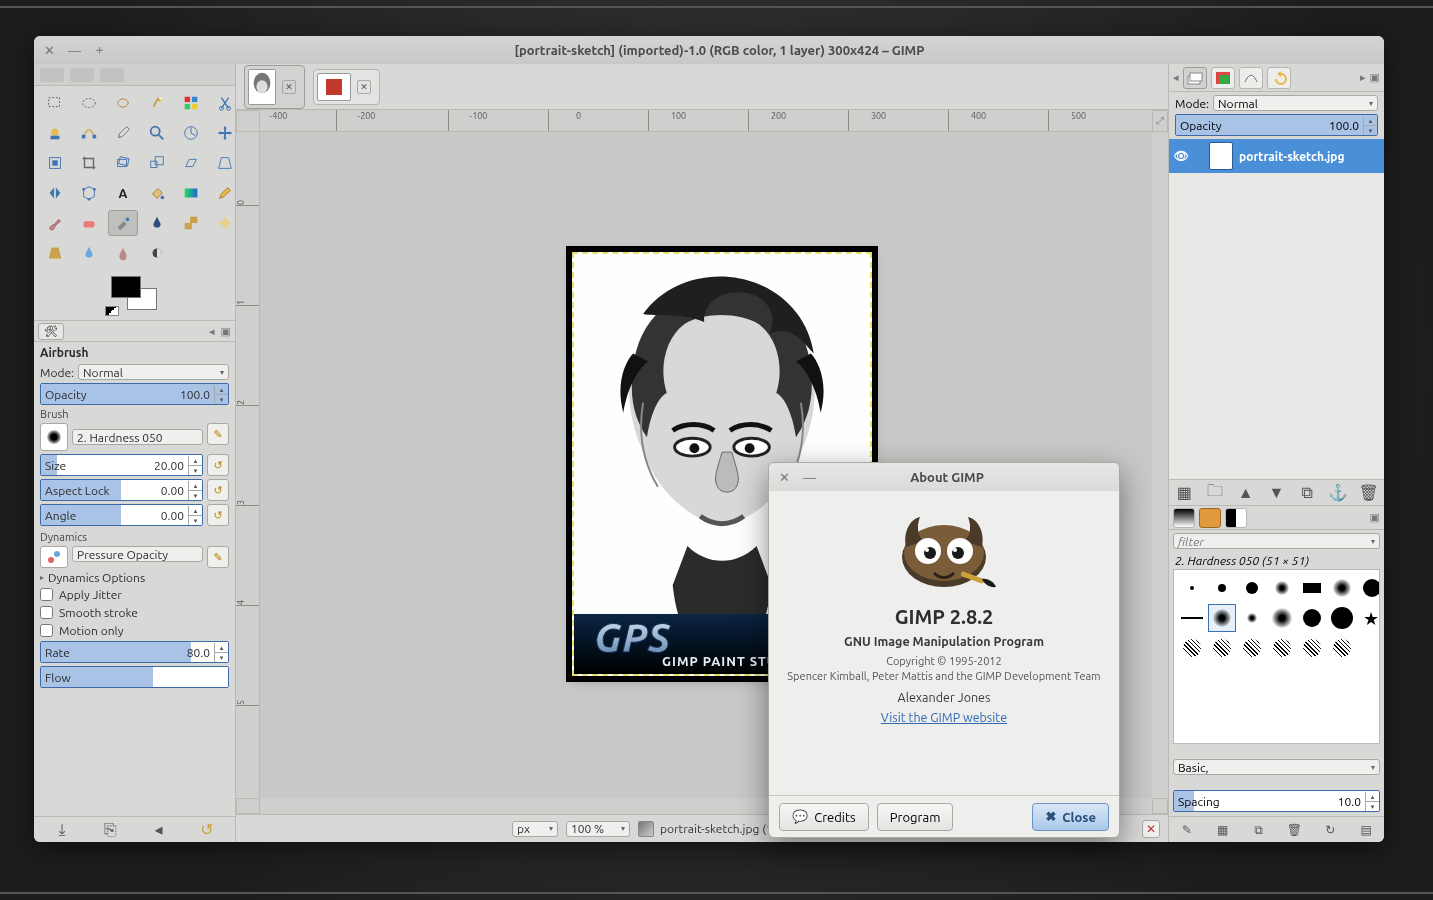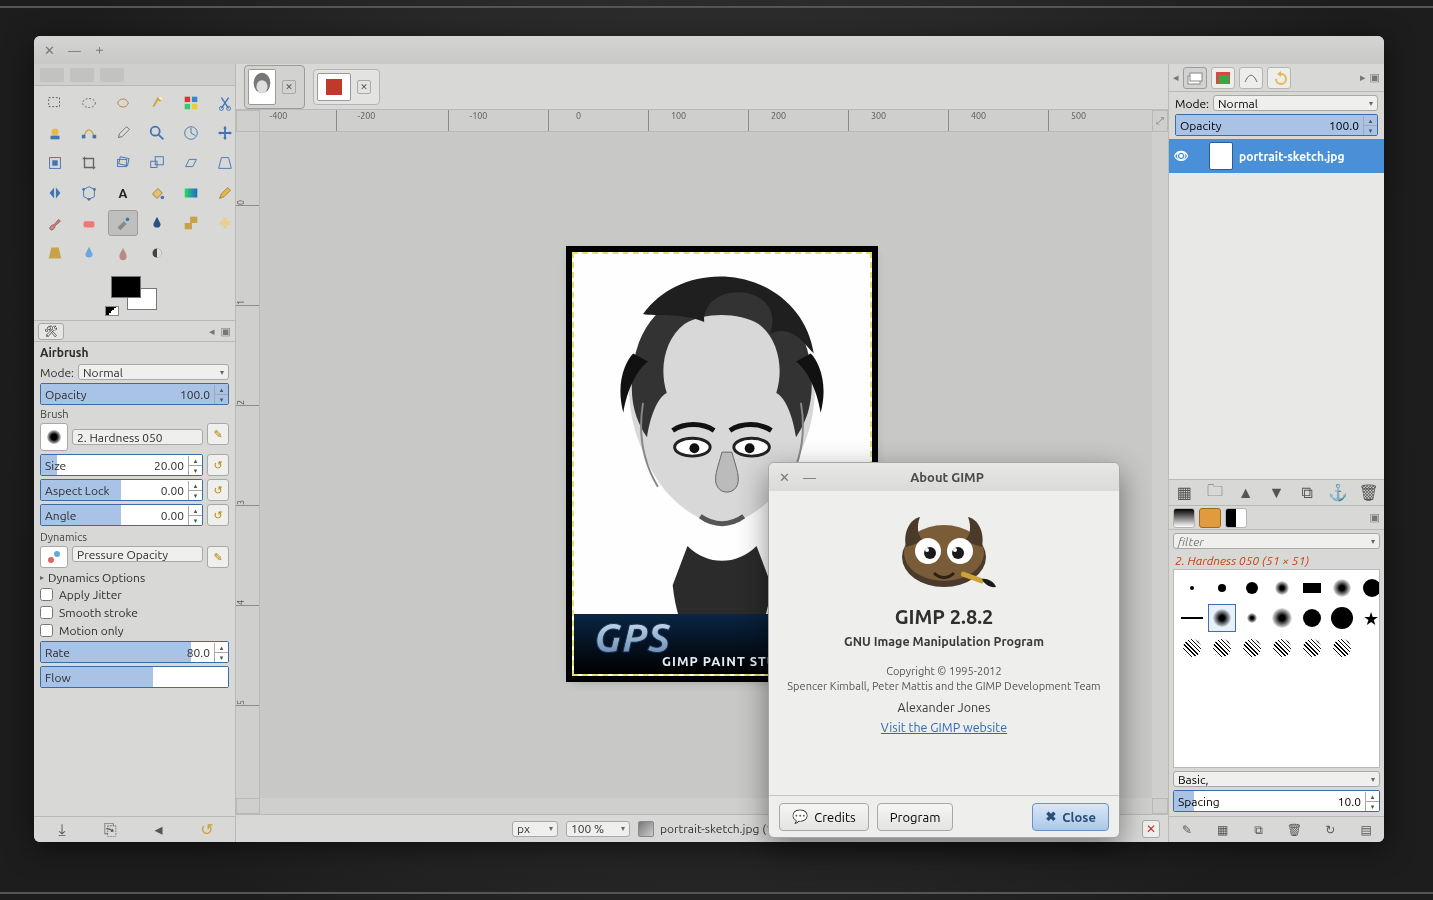--- a/index.html
+++ b/index.html
@@ -110,68 +110,69 @@
 .layer-eye { width:16px; height:16px; display:flex; align-items:center; justify-content:center; color:#fff; }
 .layer-thumb { width:24px; height:28px; background:#fff; border:1px solid #2b5c96; border-radius:2px; }
 .layer-foot { height:26px; display:flex; align-items:center; justify-content:space-around; border-top:1px solid #b9b9b6; }
 .brush-panel { flex:1; display:flex; flex-direction:column; font-size:12px; }
 .bp-tabs { height:24px; display:flex; align-items:center; gap:4px; padding:0 4px; border-bottom:1px solid #b9b9b6; }
 .bp-tab { width:22px; height:20px; border:1px solid #b5b5b2; border-radius:3px; background:#efefed; }
 .bp-tab.gr1 { background:linear-gradient(#000,#fff); }
 .bp-tab.gr2 { background:#e29a3f; border-color:#9c6a1f; }
 .bp-tab.gr3 { background:linear-gradient(90deg,#000 50%,#fff 50%); }
 .bp-filter { padding:3px 4px; }
-.bp-info { padding:2px 6px; font-style:italic; color:#c2410c; }
+.bp-info { padding:2px 6px; font-style:italic; color:#000000; }
 .bp-grid { flex:1; min-height:90px; display:grid; grid-template-columns:repeat(7,28px); grid-auto-rows:28px; gap:2px; padding:4px; background:#fff; margin:0 4px; border:1px solid #b9b9b6; overflow:hidden; }
 .bp-cell { display:flex; align-items:center; justify-content:center; border:1px solid transparent; }
 .bp-cell.sel { border:1px solid #3b6fae; background:#e7f0fb; }
 .bp-cell .br { width:18px; height:18px; border-radius:50%; background:#000; }
 .bp-cell .br.soft { background:radial-gradient(circle,#000 20%,transparent 75%); }
 .bp-cell .br.sq { border-radius:0; width:18px; height:10px; }
 .bp-cell .br.line { width:22px; height:2px; border-radius:0; }
 .bp-cell .br.star { background:none; color:#000; font-size:18px; line-height:1; }
 .bp-cell .br.tex { background: repeating-linear-gradient(45deg,#000,#000 1px,#fff 1px,#fff 3px); border-radius:50%; }
-.bp-select { padding:3px 4px; }
+.bp-select { padding:15px 4px; }
 .bp-foot { height:26px; display:flex; align-items:center; justify-content:space-around; border-top:1px solid #b9b9b6; }
 .lock-row { display:flex; align-items:center; gap:6px; padding:3px 6px; font-size:12px; }
 .lock-row .ic { width:18px; height:18px; border:1px solid transparent; display:flex; align-items:center; justify-content:center; }
 
 
 .about {
   position:absolute; left:768px; top:462px; width:352px; height:376px;
   background:#eeeeec; border:1px solid #a8a8a5; border-radius:6px;
   box-shadow:0 10px 30px rgba(0,0,0,.45); display:flex; flex-direction:column;
   font-size:12.5px; color:#3a3a3a;
 }
 .about .titlebar { background:linear-gradient(#e7e7e5,#dadad8); }
 .about-body { flex:1; display:flex; flex-direction:column; align-items:center; text-align:center; padding:6px 10px 4px; gap:6px; }
 .wilber { width:120px; height:100px; margin-top:2px; }
 .about h1 { font-size:20px; font-weight:bold; color:#2f2f2f; }
 .about .sub { font-weight:600; }
-.about .small { font-size:11px; color:#555; line-height:1.35;margin-top:10px; }
+.about .small { font-size:11px; color:#555; line-height:1.35; }
 .about a { color:#2f6ab4; text-decoration:underline; }
 .about-foot { height:42px; border-top:1px solid #c6c6c3; display:flex; align-items:center; gap:8px; padding:0 10px; }
 .btn { height:28px; padding:0 12px; border:1px solid #a8a8a5; border-radius:4px; background:linear-gradient(#f6f6f4,#e3e3e1); display:flex; align-items:center; gap:6px; font-size:13px; cursor:pointer; }
 .btn.primary { background:linear-gradient(#d9e7f7,#aac8ea); border-color:#6a93c2; color:#2a4e77; font-weight:600; }
 .spacer { flex:1; }
 .tri { font-size:8px; color:#666; }
 .chev { font-size:11px; color:#777; }
 </style>
 </head>
 <body>
 <div class="desktop-bg"></div>
 
 <div class="gimp-win">
 
   <div class="titlebar">
     <div class="wb-group">
       <span class="wb">✕</span>
       <span class="wb">—</span>
       <span class="wb">＋</span>
     </div>
+    <div class="title">[portrait-sketch] (imported)-1.0 (RGB color, 1 layer) 300x424 – GIMP</div>
     <div style="width:60px"></div>
   </div>
 
   <div class="main-row">
 
     <div class="left-dock">
       <div class="toolbox-header">
         <div class="tb-symbol"></div>
           <div class="tb-symbol"></div>
           <div class="tb-symbol"></div>

